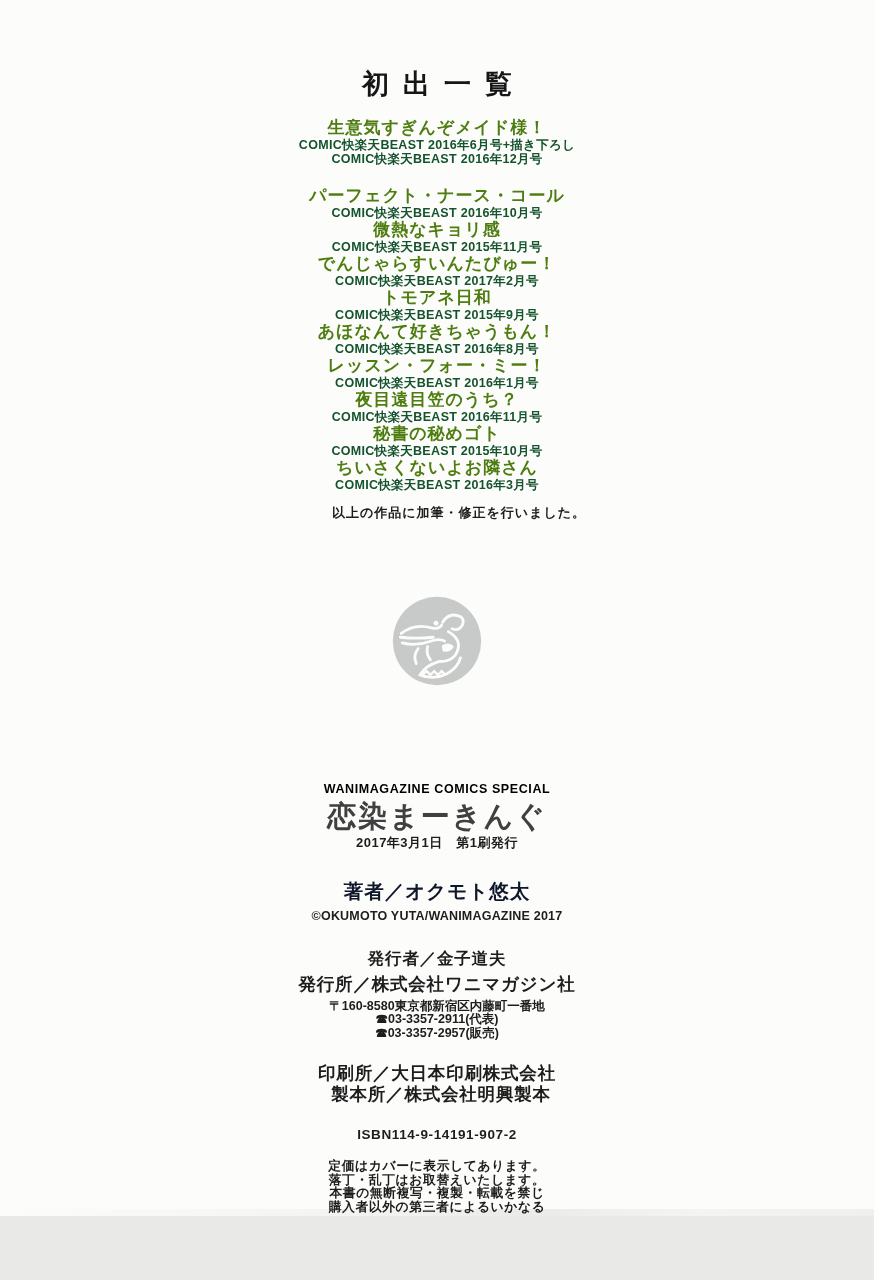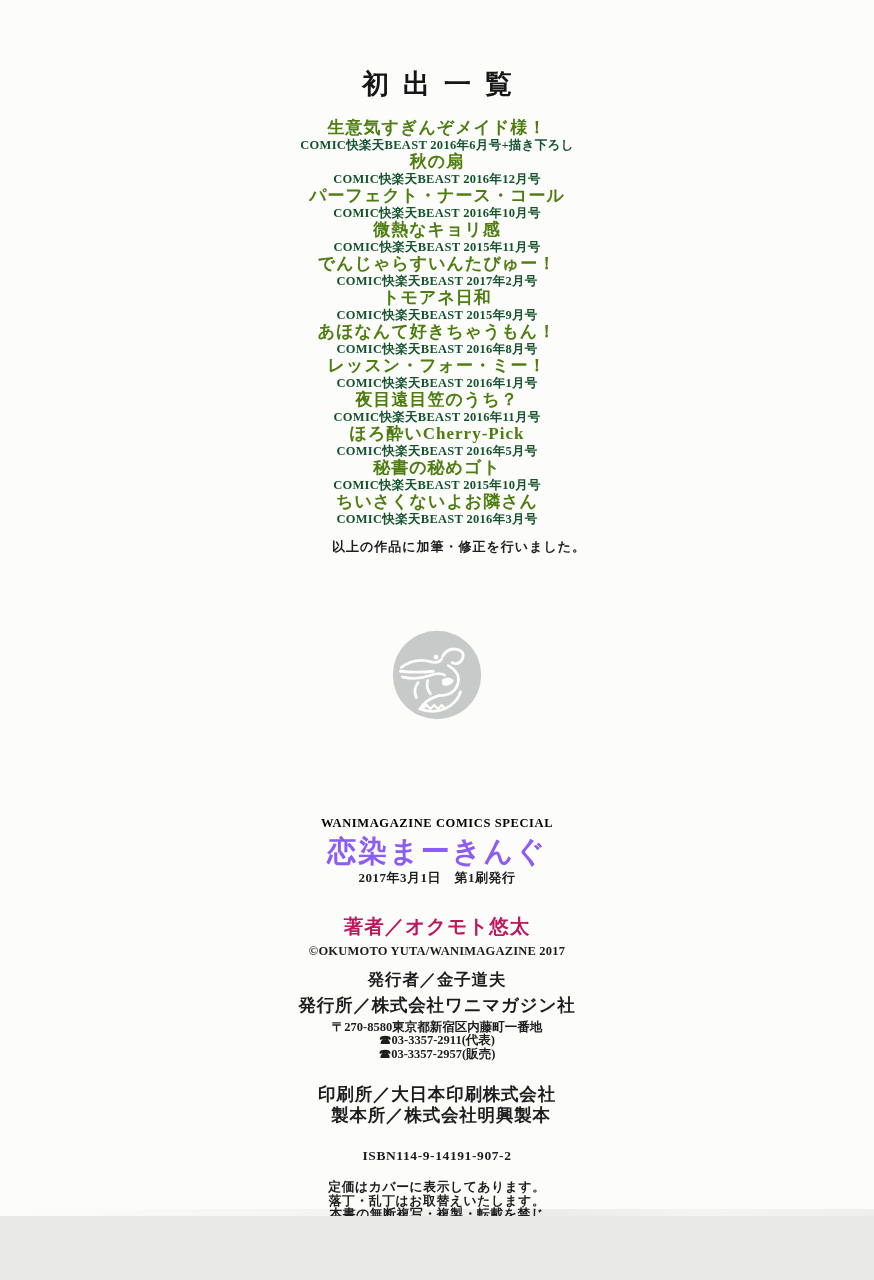--- a/index.html
+++ b/index.html
@@ -1,21 +1,21 @@
 <!DOCTYPE html>
 <html lang="ja"><head>
 <meta charset="utf-8">
 <style>
   html,body{margin:0;padding:0;background:#e9e9e7;}
   .page{
     position:relative;
     width:874px;height:1216px;
     margin:0 auto;
     background:#fcfcfb;
-    font-family:Liberation Serif, serif;
+    font-family:Liberation Sans, sans-serif;
     color:#1d1d1d;
     text-align:center;
     overflow:hidden;
     -webkit-font-smoothing:antialiased;
   }
   .list-header{
     padding-top:66px;
     font-size:27px;
     font-weight:700;
     letter-spacing:14px;
@@ -53,43 +53,43 @@
     font-weight:700;
     letter-spacing:0.6px;
     color:#000000;
   }
   .book-title{
     margin-top:5px;
     font-size:29px;
     line-height:30px;
     font-weight:700;
     letter-spacing:2px;
-    color:#8b5cf6;
+    color:#404040;
   }
   .print-date{
     margin-top:3px;
     font-size:13px;
     font-weight:700;
     letter-spacing:0.5px;
   }
   .author-line{
     margin-top:26px;
     font-size:19.5px;
     font-weight:700;
     letter-spacing:1px;
-    color:#be185d;
+    color:#0f172a;
   }
   .copyright-line{
     margin-top:4px;
     font-size:12.5px;
     font-weight:700;
     letter-spacing:0.2px;
   }
   .publisher-person{
-    margin-top:10px;
+    margin-top:25px;
     font-size:16.5px;
     font-weight:700;
     letter-spacing:0.8px;
   }
   .publisher-company{
     margin-top:2px;
     font-size:17.5px;
     font-weight:700;
     letter-spacing:0.8px;
   }
@@ -153,21 +153,20 @@
   <div class="list-header">初出一覧</div>
 
   <div class="works">
 
       <div class="work">
         <div class="work-title">生意気すぎんぞメイド様！</div>
         <div class="work-source">COMIC快楽天BEAST 2016年6月号+描き下ろし</div>
       </div>
 
       <div class="work">
-        <div class="work-title">秋の扇</div>
         <div class="work-source">COMIC快楽天BEAST 2016年12月号</div>
       </div>
 
       <div class="work">
         <div class="work-title">パーフェクト・ナース・コール</div>
         <div class="work-source">COMIC快楽天BEAST 2016年10月号</div>
       </div>
 
       <div class="work">
         <div class="work-title">微熱なキョリ感</div>
@@ -193,24 +192,20 @@
       <div class="work">
         <div class="work-title">レッスン・フォー・ミー！</div>
         <div class="work-source">COMIC快楽天BEAST 2016年1月号</div>
       </div>
 
       <div class="work">
         <div class="work-title">夜目遠目笠のうち？</div>
         <div class="work-source">COMIC快楽天BEAST 2016年11月号</div>
       </div>
 
-      <div class="work">
-        <div class="work-title">ほろ酔いCherry-Pick</div>
-        <div class="work-source">COMIC快楽天BEAST 2016年5月号</div>
-      </div>
 
       <div class="work">
         <div class="work-title">秘書の秘めゴト</div>
         <div class="work-source">COMIC快楽天BEAST 2015年10月号</div>
       </div>
 
       <div class="work">
         <div class="work-title">ちいさくないよお隣さん</div>
         <div class="work-source">COMIC快楽天BEAST 2016年3月号</div>
       </div>
@@ -242,21 +237,21 @@
   <div class="colophon">
     <div class="series-label">WANIMAGAZINE COMICS SPECIAL</div>
     <div class="book-title">恋染まーきんぐ</div>
     <div class="print-date">2017年3月1日　第1刷発行</div>
 
     <div class="author-line">著者／オクモト悠太</div>
     <div class="copyright-line">©OKUMOTO YUTA/WANIMAGAZINE 2017</div>
 
     <div class="publisher-person">発行者／金子道夫</div>
     <div class="publisher-company">発行所／株式会社ワニマガジン社</div>
-    <div class="address-line">〒270-8580東京都新宿区内藤町一番地</div>
+    <div class="address-line">〒160-8580東京都新宿区内藤町一番地</div>
     <div class="phone-line">☎03-3357-2911(代表)</div>
     <div class="phone-line">☎03-3357-2957(販売)</div>
 
     <div class="printer-line">印刷所／大日本印刷株式会社</div>
     <div class="binder-line">製本所／株式会社明興製本</div>
 
     <div class="isbn-line">ISBN114-9-14191-907-2</div>
 
     <div class="notes">
       <div class="note-line">定価はカバーに表示してあります。</div>

